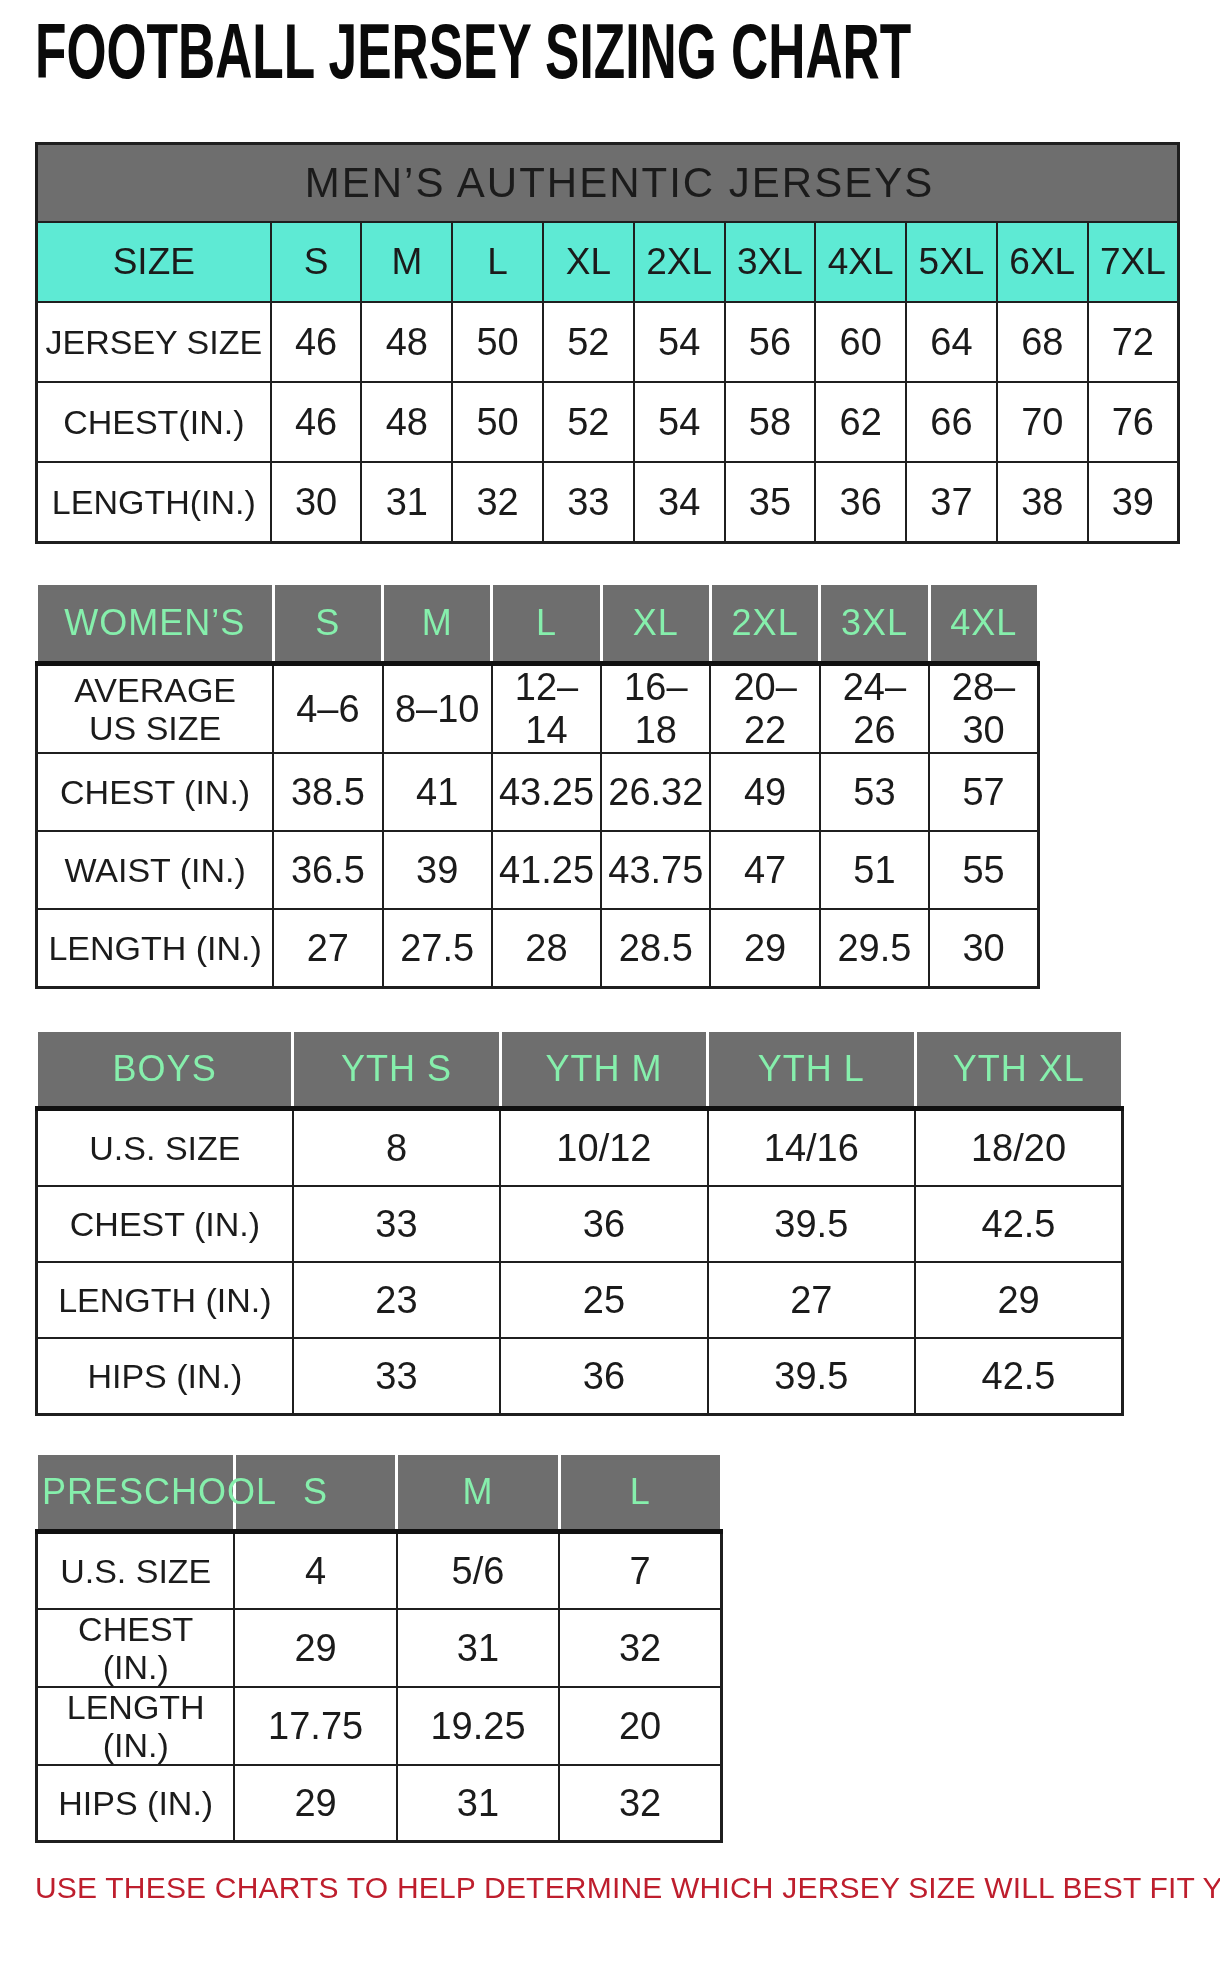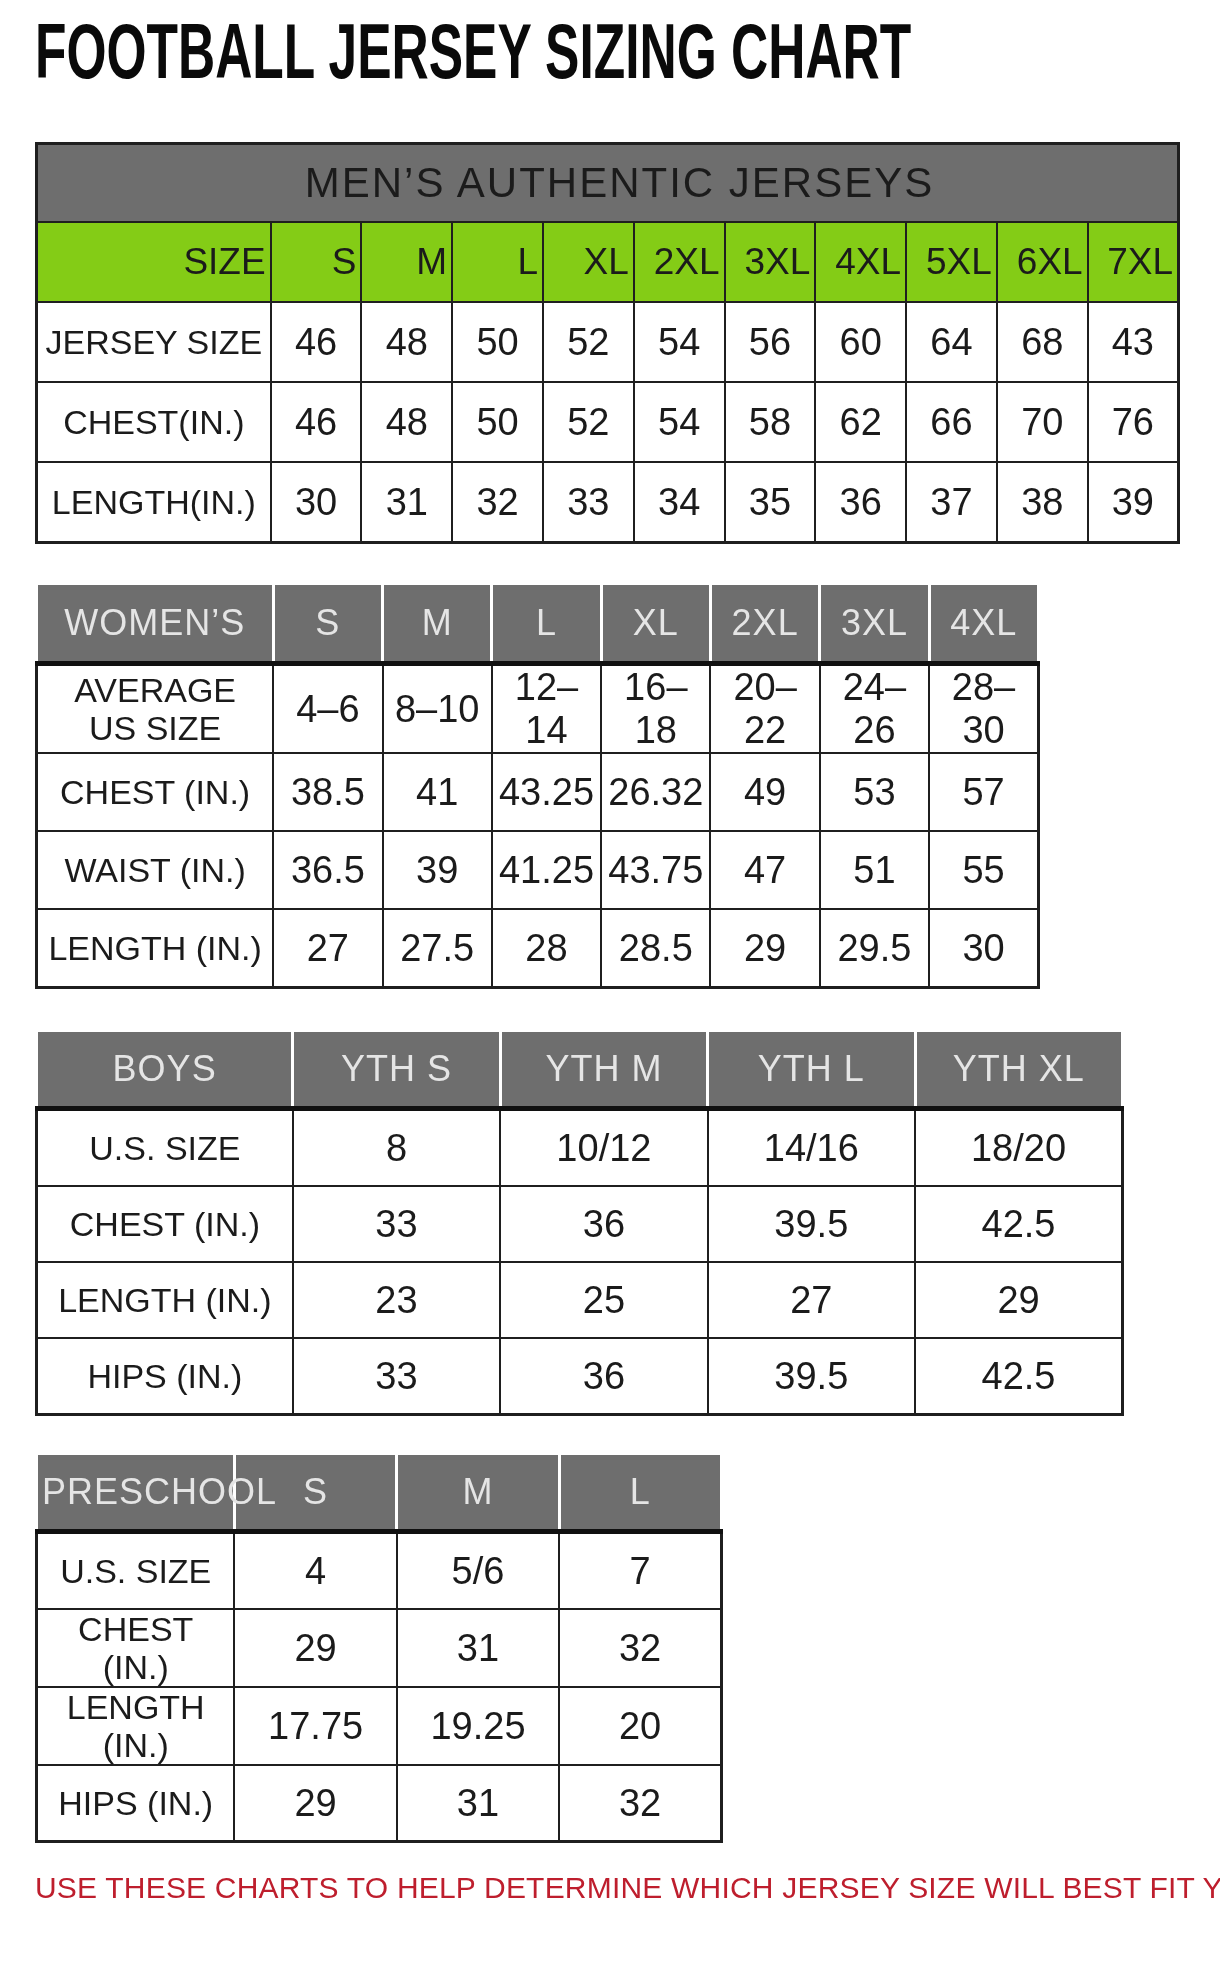--- a/index.html
+++ b/index.html
@@ -56,24 +56,24 @@
   th.rowlabel{font-size:34px; line-height:1.12; white-space:pre-line;}
 
   th.banner{
     background:var(--gray);
     color:#ffffff;
     font-size:42px;
     letter-spacing:2px;
     border-bottom:5px solid #101010;
     font-weight:400;
   }
-  tr.plainhead th{font-size:37px; background:#84cc16;text-align:right;}
+  tr.plainhead th{font-size:37px; background:#5eead4;}
   tr.grayhead th{
     background:var(--gray);
-    color:#e5e5e5;
+    color:#86efac;
     font-size:36px;
     border:3px solid #ffffff;
     border-bottom:5px solid #101010;
     letter-spacing:1px;
   }
 
   .t-mens{width:1145px; margin-top:52px;}
   .t-mens th,.t-mens td{height:78px;}
   .t-mens th.banner{height:76px;padding-left:28px;}
 
@@ -138,21 +138,21 @@
           <th class="rowlabel">JERSEY SIZE</th>
           <td>46</td>
           <td>48</td>
           <td>50</td>
           <td>52</td>
           <td>54</td>
           <td>56</td>
           <td>60</td>
           <td>64</td>
           <td>68</td>
-          <td>43</td>
+          <td>72</td>
         </tr>
         <tr>
           <th class="rowlabel">CHEST(IN.)</th>
           <td>46</td>
           <td>48</td>
           <td>50</td>
           <td>52</td>
           <td>54</td>
           <td>58</td>
           <td>62</td>

